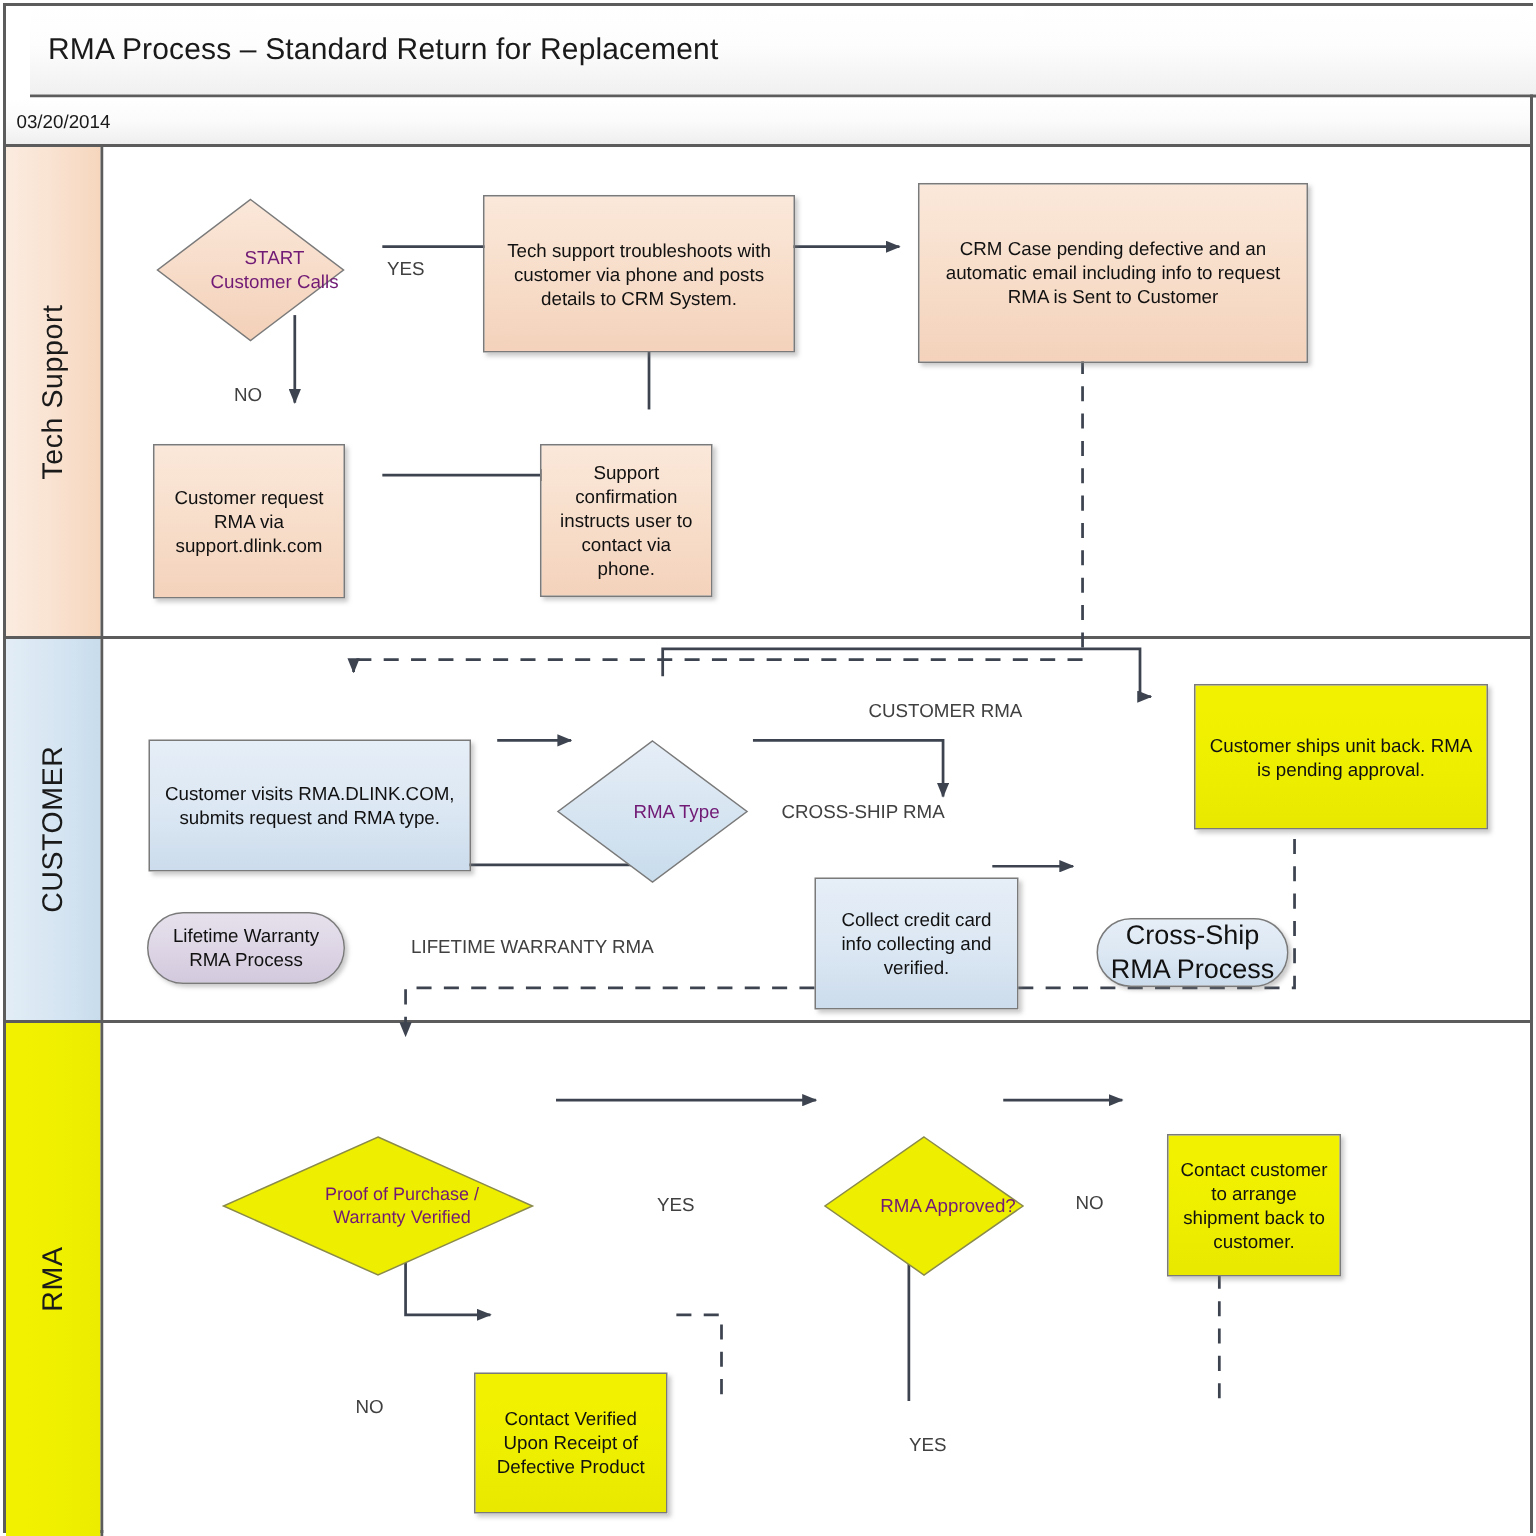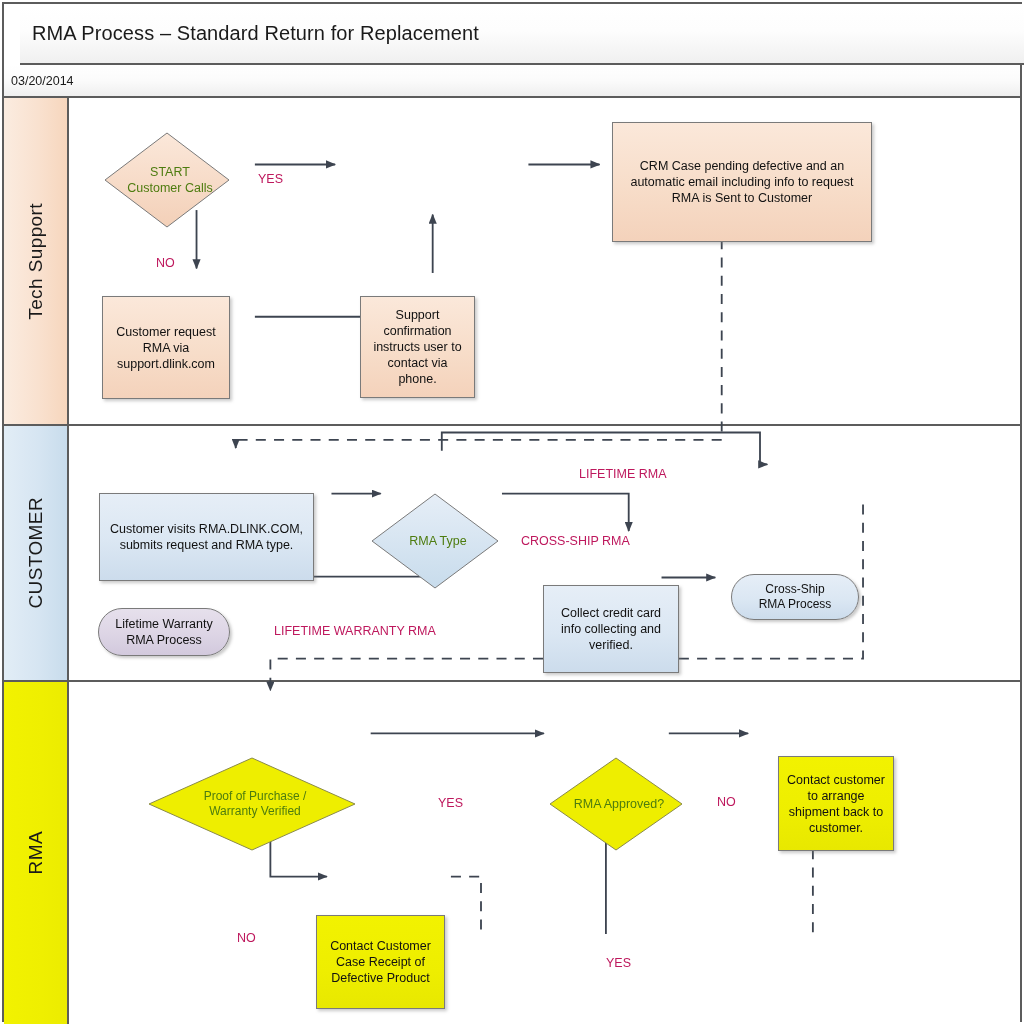--- a/index.html
+++ b/index.html
@@ -123,31 +123,31 @@
     border-radius: 999px;
     box-shadow: 2px 2px 3px rgba(120,120,120,0.40);
   }
   .pill.lav  { background: linear-gradient(to bottom, #e6e0ec 0%, #ddd5e5 55%, #d2c9dd 100%); }
   .pill.blue { background: linear-gradient(to bottom, #e6eef7 0%, #dbe7f3 55%, #ccdcec 100%); }
 
   
   .diamond { position: absolute; z-index: 3; }
   .diamond svg { position: absolute; left: 0; top: 0; }
   .diamond .dlabel {
-    position: absolute; left: 3px; top: 0;
+    position: absolute; left: 16px; top: 0;
     width: 100%; height: 100%;
     display: flex; align-items: center; justify-content: center;
-    text-align: center; color: #4d7c0f; line-height: 1.28;
+    text-align: center; color: #701a75; line-height: 1.28;
   }
 
   
   .elabel {
     position: absolute;
     font-size: 12.5px;
-    color: #be185d;
+    color: #404040;
     background: #ffffff;
     padding: 0 2px;
     white-space: nowrap;
     z-index: 4;
   }
 </style>
 </head>
 <body>
 
 <div id="page">
@@ -234,20 +234,23 @@
             <linearGradient id="gp1" x1="0" y1="0" x2="0" y2="1">
           <stop offset="0%" stop-color="#fbe8da"></stop>
               <stop offset="100%" stop-color="#f3d0b8"></stop>
         </linearGradient>
           </defs>
         <polygon points="65,3 127,50 65,97 3,50" fill="url(#gp1)" stroke="#7a7a7a" stroke-width="1"></polygon>
       </svg>
       <div class="dlabel" style="font-size:12.5px;">START<br>Customer Calls</div>
     </div>
 
+    <div class="node box peach" style="left:318px;top:126px;width:208px;height:105px;font-size:12.5px;">
+      <div class="txt">Tech support troubleshoots with customer via phone and posts details to CRM System.</div>
+    </div>
 
     <div class="node box peach" style="left:608px;top:118px;width:260px;height:120px;font-size:12.5px;">
       <div class="txt">CRM Case pending defective and an automatic email including info to request RMA is  Sent to Customer</div>
     </div>
 
     <div class="node box peach" style="left:98px;top:292px;width:128px;height:103px;font-size:12.5px;">
       <div class="txt">Customer request RMA via support.dlink.com</div>
     </div>
 
     <div class="node box peach" style="left:356px;top:292px;width:115px;height:102px;font-size:12.5px;">
@@ -272,50 +275,53 @@
     </div>
 
     <div class="node pill lav" style="left:94px;top:604px;width:132px;height:48px;font-size:12.5px;">
       <div class="txt">Lifetime Warranty<br>RMA Process</div>
     </div>
 
     <div class="node box blue" style="left:539px;top:581px;width:136px;height:88px;font-size:12.5px;">
       <div class="txt">Collect credit card info collecting and verified.</div>
     </div>
 
-    <div class="node pill blue" style="left:727px;top:570px;width:128px;height:46px;font-size:12px;">
+    <div class="node pill blue" style="left:727px;top:608px;width:128px;height:46px;font-size:18px;">
       <div class="txt">Cross-Ship<br>RMA Process</div>
     </div>
 
+    <div class="node box yellow" style="left:792px;top:452px;width:196px;height:97px;font-size:12.5px;">
+      <div class="txt">Customer ships unit back. RMA is pending approval.</div>
+    </div>
 
     <div class="diamond" style="left:544px;top:752px;width:136px;height:96px;">
       <svg width="136" height="96">
         <polygon points="68,2 134,48 68,94 2,48" fill="#eeee00" stroke="#8a8a4a" stroke-width="1"></polygon>
       </svg>
       <div class="dlabel" style="font-size:12.5px;">RMA Approved?</div>
     </div>
 
     <div class="diamond" style="left:143px;top:752px;width:210px;height:96px;">
       <svg width="210" height="96">
         <polygon points="105,2 208,48 105,94 2,48" fill="#eeee00" stroke="#8a8a4a" stroke-width="1"></polygon>
       </svg>
       <div class="dlabel" style="font-size:12px;">Proof of Purchase /<br>Warranty Verified</div>
     </div>
 
     <div class="node box yellow" style="left:774px;top:752px;width:116px;height:95px;font-size:12.5px;">
       <div class="txt">Contact customer to arrange shipment back to customer.</div>
     </div>
 
     <div class="node box yellow" style="left:312px;top:911px;width:129px;height:94px;font-size:12.5px;">
-      <div class="txt">Contact Customer Case Receipt of Defective Product</div>
+      <div class="txt">Contact Verified Upon Receipt of Defective Product</div>
     </div>
 
     <div class="elabel" style="left:252px;top:168px;">YES</div>
     <div class="elabel" style="left:150px;top:252px;">NO</div>
-    <div class="elabel" style="left:573px;top:463px;">LIFETIME RMA</div>
+    <div class="elabel" style="left:573px;top:463px;">CUSTOMER RMA</div>
     <div class="elabel" style="left:515px;top:530px;">CROSS-SHIP RMA</div>
     <div class="elabel" style="left:268px;top:620px;">LIFETIME WARRANTY RMA</div>
     <div class="elabel" style="left:432px;top:792px;">YES</div>
     <div class="elabel" style="left:231px;top:927px;">NO</div>
     <div class="elabel" style="left:711px;top:791px;">NO</div>
     <div class="elabel" style="left:600px;top:952px;">YES</div>
 
   </div>
 </div>
 

